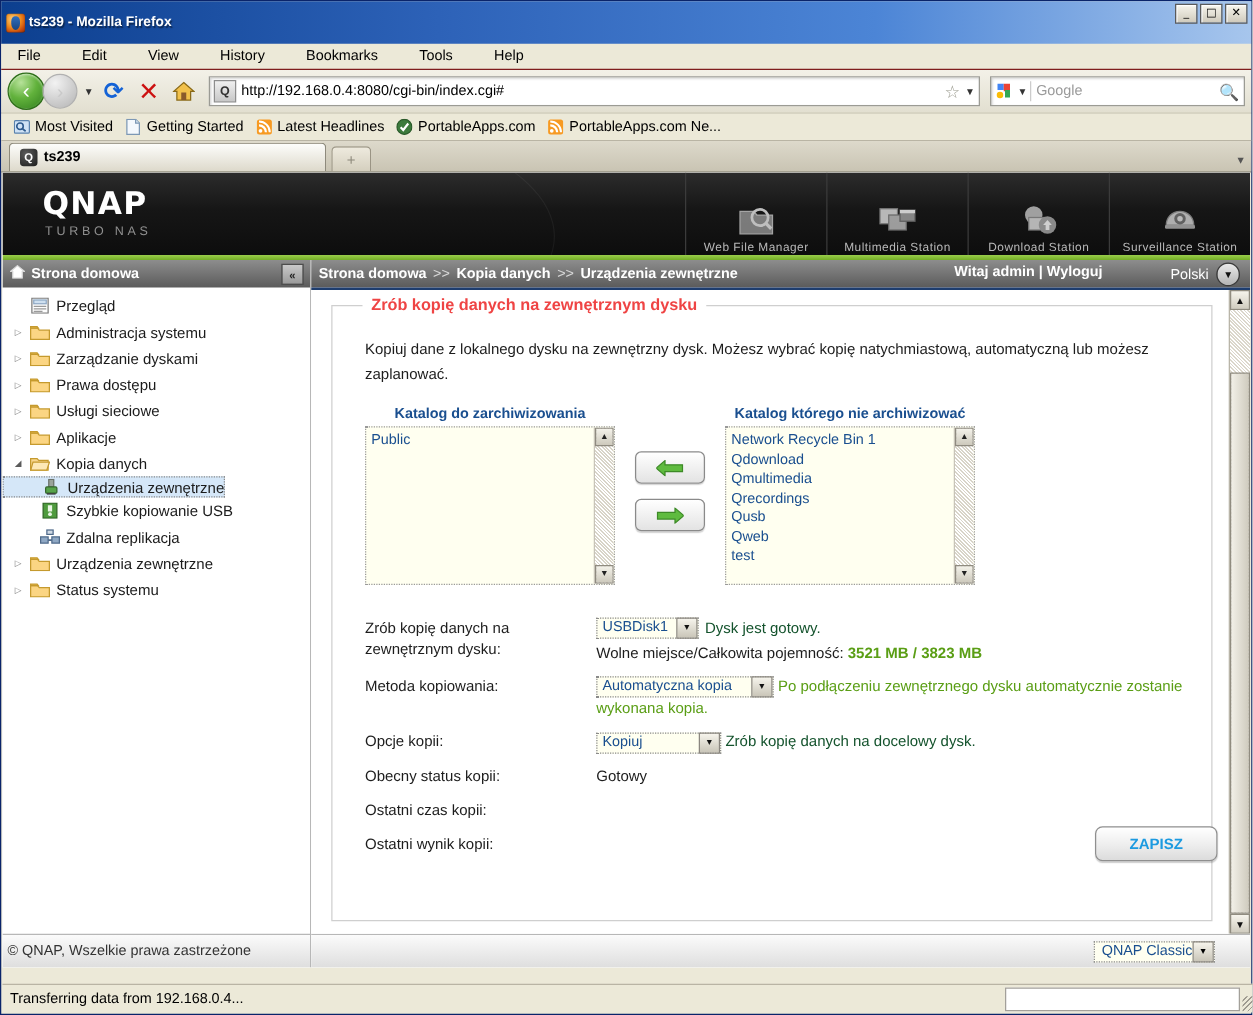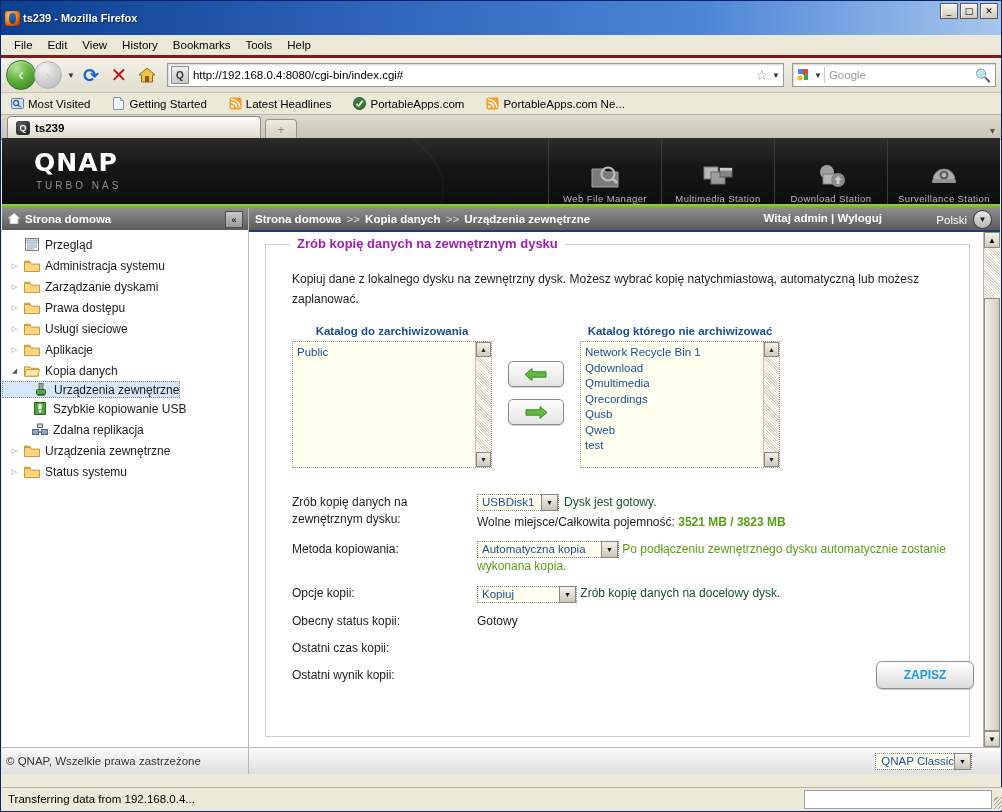--- a/index.html
+++ b/index.html
@@ -24,22 +24,22 @@
     box-shadow:inset 0 0 1px rgba(0,0,0,.6);position:relative;}
   .titlebar .tbicon:after{content:"";position:absolute;left:4px;top:2px;width:7px;height:11px;
     background:linear-gradient(to bottom,#2f6fc0,#19457f);border-radius:40% 40% 50% 50%;}
   .titlebar .ttl{color:#fff;font-weight:bold;font-size:11px;text-shadow:1px 1px 1px rgba(0,0,0,.5);}
   .winbtns{position:absolute;right:3px;top:2px;display:flex;gap:2px;}
   .winbtn{width:16px;height:14px;background:linear-gradient(to bottom,#f6f4ec,#cfcabc);
     border:1px solid #5a5a5a;box-shadow:inset 1px 1px 0 #fff;display:flex;align-items:center;justify-content:center;
     font-size:9px;line-height:1;color:#000;font-family:"DejaVu Sans",sans-serif;}
 
   
-  .menubar{height:20px;background:#ece9d8;display:flex;align-items:center;padding-left:6px;gap:1px;
-    border-bottom:3px solid #7f1d1d;}
+  .menubar{height:20px;background:#ece9d8;display:flex;align-items:center;padding-left:6px;gap:19px;
+    border-bottom:1px solid #7f1d1d;}
   .menubar .mi{padding:2px 7px;font-size:11.5px;color:#000;}
 
   
   .navbar{height:34px;background:linear-gradient(to bottom,#f3f1e8,#e2dfd0);display:flex;align-items:center;padding:0 5px;gap:4px;
     border-bottom:1px solid #c8c3b2;}
   .backbtn{width:28px;height:28px;border-radius:50%;
     background:radial-gradient(circle at 35% 25%,#b7e29a 0%,#62b23c 45%,#2f7d1c 100%);
     border:1px solid #2c6d18;display:flex;align-items:center;justify-content:center;color:#fff;font-size:17px;
     box-shadow:inset 0 1px 2px rgba(255,255,255,.6);}
   .fwdbtn{width:26px;height:26px;border-radius:50%;
@@ -57,21 +57,21 @@
   .urltext{flex:1;font-size:11.5px;color:#000;white-space:nowrap;overflow:hidden;}
   .star{color:#9a9a8e;font-size:14px;padding:0 3px;}
   .searchbar{width:196px;height:22px;background:#fff;border:1px solid #9b9b94;box-shadow:inset 1px 1px 2px rgba(0,0,0,.18);
     display:flex;align-items:center;padding:0 3px;margin-left:4px;}
   .gicon{width:15px;height:15px;margin-right:2px;position:relative;}
   .gsep{width:1px;height:16px;background:#ccc;margin:0 4px 0 2px;}
   .sphold{flex:1;font-size:11.5px;color:#9a9a9a;}
   .maglass{font-size:13px;color:#c07a2a;}
 
   
-  .bmbar{height:21px;background:#ece9d8;display:flex;align-items:center;padding-left:5px;gap:12px;
+  .bmbar{height:21px;background:#ece9d8;display:flex;align-items:center;padding-left:5px;gap:0;
     border-bottom:1px solid #b9b4a4;}
   .bmitem{display:flex;align-items:center;gap:4px;padding:1px 5px;font-size:11.5px;color:#000;white-space:nowrap;}
   .bmico{width:13px;height:13px;display:inline-block;flex:none;}
 
   
   .tabstrip{height:24px;background:linear-gradient(to bottom,#ddd9cb,#c9c4b3);display:flex;align-items:flex-end;
     padding-left:6px;position:relative;border-bottom:1px solid #8e8a7c;}
   .tab{height:22px;min-width:236px;background:linear-gradient(to bottom,#fdfdfb,#ddd9cb);
     border:1px solid #8e8a7c;border-bottom:none;border-radius:4px 4px 0 0;display:flex;align-items:center;gap:5px;padding:0 8px;}
   .tabfav{width:14px;height:14px;border-radius:3px;background:radial-gradient(circle at 35% 30%,#5c5c5c,#1b1b1b);
@@ -121,21 +121,21 @@
     padding:0 6px;color:#fff;font-size:11.5px;font-weight:bold;position:relative;border-bottom:2px solid #1e3d6e;}
   .crumb{white-space:nowrap;}
   .crumb .sep{color:#d8d8d8;font-weight:normal;margin:0 2px;}
   .welcome{position:absolute;right:118px;top:4px;font-weight:bold;}
   .langbox{position:absolute;right:8px;top:2px;display:flex;align-items:center;gap:6px;font-weight:normal;}
   .langcircle{width:17px;height:17px;border-radius:50%;background:linear-gradient(to bottom,#e9e9e9,#b4b4b4);
     border:1px solid #3a3a3a;display:flex;align-items:center;justify-content:center;font-size:8px;color:#111;}
 
   .contentarea{flex:1;background:#fff;position:relative;overflow:hidden;}
   .fieldset{position:absolute;left:16px;top:12px;right:30px;bottom:10px;border:1px solid #cfcfcf;}
-  .legend{position:absolute;left:24px;top:-9px;background:#fff;padding:0 7px;color:#a21caf;font-weight:bold;font-size:13px;}
+  .legend{position:absolute;left:24px;top:-9px;background:#fff;padding:0 7px;color:#ef4444;font-weight:bold;font-size:13px;}
   .intro{margin:24px 26px 0 26px;font-size:12px;color:#1d1d1d;line-height:20px;width:650px;}
 
   .pickrow{display:flex;margin:16px 0 0 26px;align-items:flex-start;}
   .pickcol{width:200px;}
   .picktitle{text-align:center;color:#1a4f8f;font-weight:bold;font-size:11.5px;margin-bottom:4px;white-space:nowrap;}
   .listbox{height:125px;background:#fffff0;border:1px dotted #9a9a9a;position:relative;overflow:hidden;}
   .listbox .items{padding:3px 4px;font-size:11.5px;color:#1a4f8f;line-height:15.5px;}
   .lbscroll{position:absolute;right:0;top:0;width:15px;height:100%;background:
     repeating-linear-gradient(45deg,#ffffff 0 1px,#d8d4c8 1px 2px);border-left:1px solid #c8c4b8;}
   .lbbtn{width:15px;height:15px;background:linear-gradient(to bottom,#f4f2ea,#cdc9bc);border:1px solid #8f8b80;

